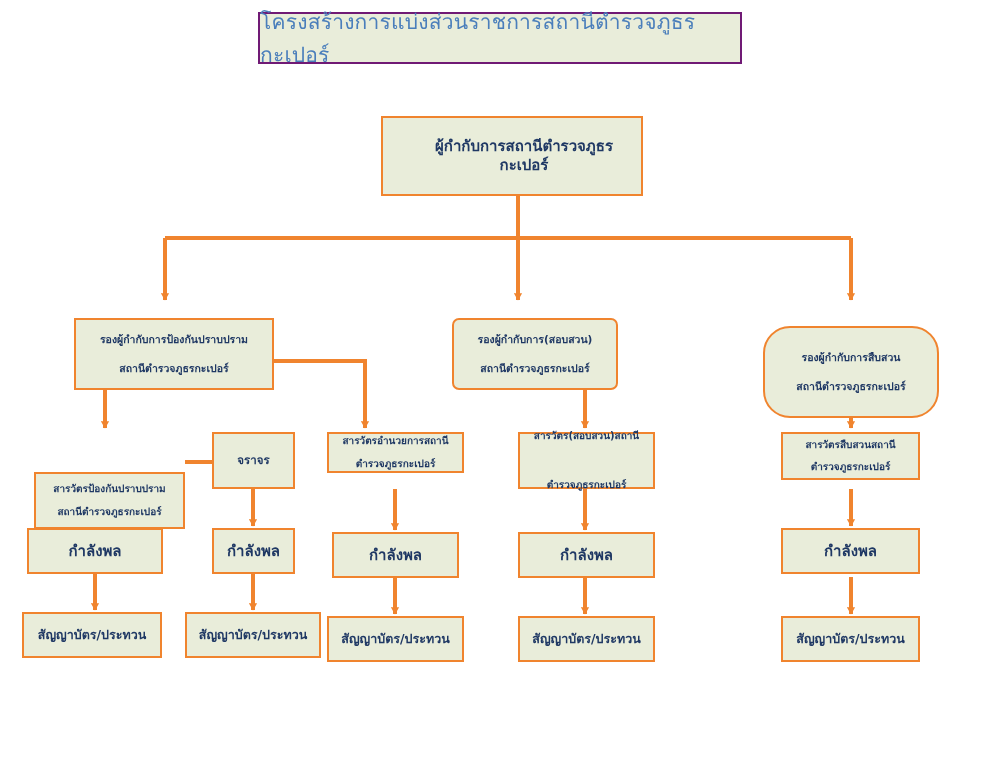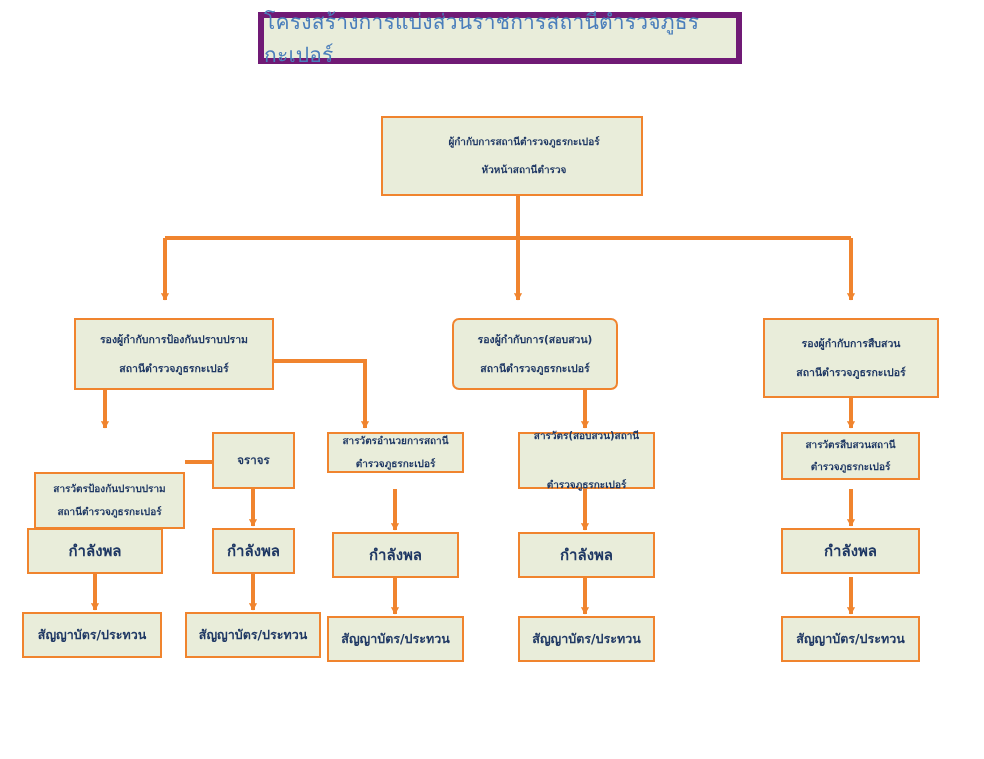--- a/index.html
+++ b/index.html
@@ -52,32 +52,32 @@
     display: block;
     width: 100%;
   }
 
   
   .title-banner {
     position: absolute;
     z-index: 2;
     box-sizing: border-box;
     background: #E9EDDA;
-    border: 6px solid #701a75;
+    border: 2px solid #701a75;
     display: flex;
     align-items: center;
     justify-content: center;
     color: #4A7EBB;
     font-size: 21px;
     font-weight: normal;
     letter-spacing: 0.2px;
   }
 
   
-  .lvl1 { font-size: 10px; padding-left: 28px; }
+  .lvl1 { font-size: 15px; padding-left: 28px; }
   .lvl1 .line + .line { margin-top: 16px; }
 
   .lvl2 { font-size: 10.5px; }
   .lvl2 .line + .line { margin-top: 16px; }
 
   .lvl3 { font-size: 10px; }
   .lvl3 .line + .line { margin-top: 10px; }
 
   .lvl3.single { font-size: 11.5px; text-align: center; }
 
@@ -129,34 +129,33 @@
       <path d="M851,577 L851,614" marker-end="url(#arrow)"></path>
     </g>
   </svg>
 
   <div class="title-banner" style="left:258px; top:12px; width:484px; height:52px;">
     <span>โครงสร้างการแบ่งส่วนราชการสถานีตำรวจภูธรกะเปอร์</span>
   </div>
 
   <div class="node lvl1" style="left:381px; top:116px; width:262px; height:80px;">
     <span class="line">ผู้กำกับการสถานีตำรวจภูธรกะเปอร์</span>
-    <span class="line">หัวหน้าสถานีตำรวจ</span>
   </div>
 
   <div class="node lvl2" style="left:65px; top:318px; width:200px; height:72px;margin-left:9px;">
     <span class="line">รองผู้กำกับการป้องกันปราบปราม</span>
     <span class="line">สถานีตำรวจภูธรกะเปอร์</span>
   </div>
 
   <div class="node lvl2" style="left:452px; top:318px; width:166px; height:72px;border-radius:7px;">
     <span class="line">รองผู้กำกับการ(สอบสวน)</span>
     <span class="line">สถานีตำรวจภูธรกะเปอร์</span>
   </div>
 
-  <div class="node lvl2" style="left:763px; top:318px; width:176px; height:80px;">
+  <div class="node lvl2" style="left:763px; top:326px; width:176px; height:92px;border-radius:27px;">
     <span class="line">รองผู้กำกับการสืบสวน</span>
     <span class="line">สถานีตำรวจภูธรกะเปอร์</span>
   </div>
 
   <div class="node lvl3" style="left:34px; top:432px; width:151px; height:57px;margin-top:40px;">
     <span class="line">สารวัตรป้องกันปราบปราม</span>
     <span class="line">สถานีตำรวจภูธรกะเปอร์</span>
   </div>
 
   <div class="node lvl3 single" style="left:212px; top:432px; width:83px; height:57px;">

